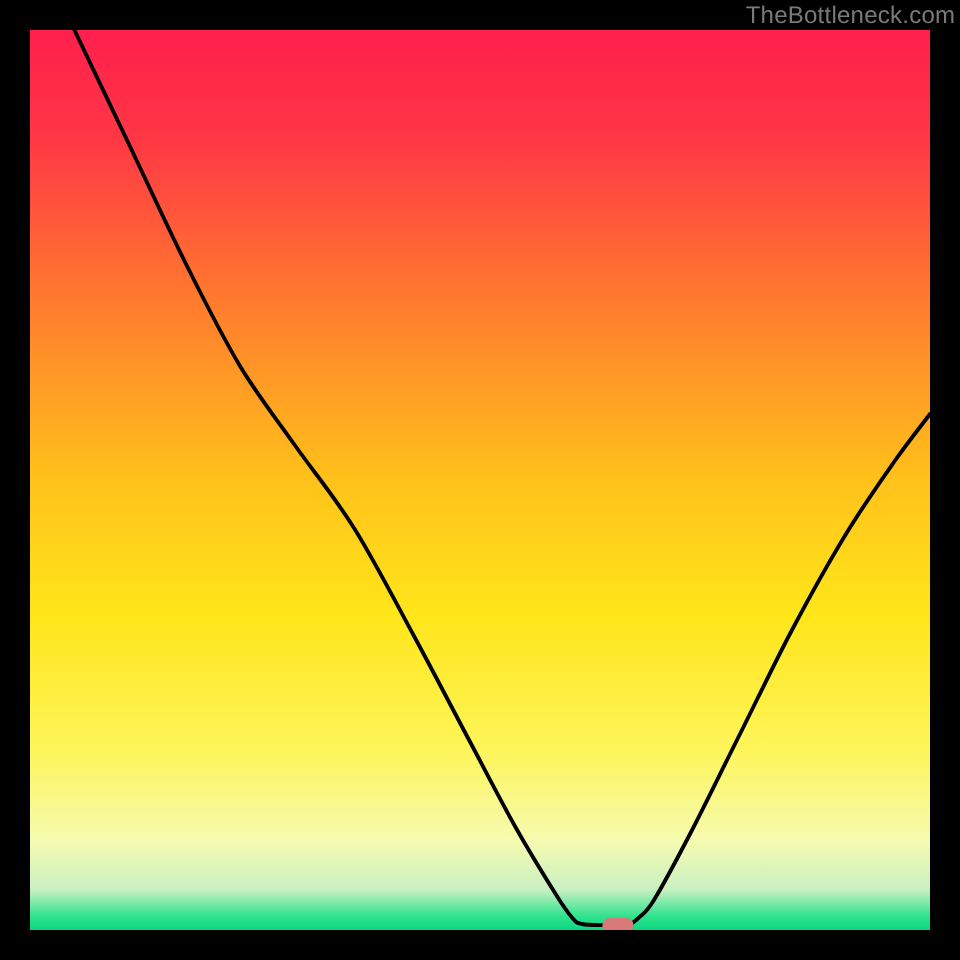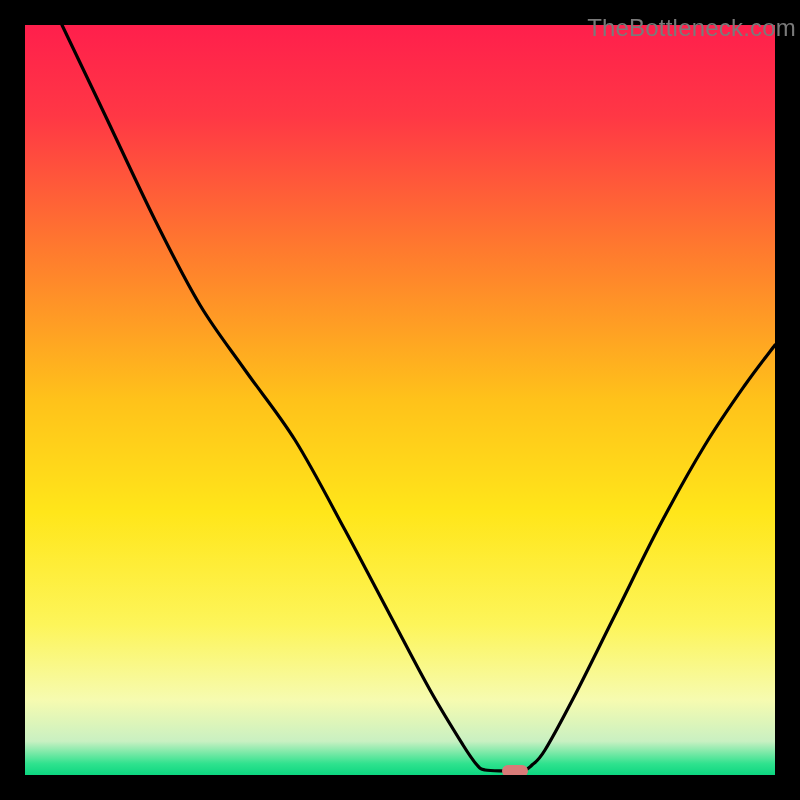--- a/index.html
+++ b/index.html
@@ -29,24 +29,23 @@
   .plot-area svg {
     position: absolute;
     left: 0;
     top: 0;
   }
   .watermark {
     position: absolute;
     top: 2px;
     right: 4px;
     font-family: Arial, Helvetica, sans-serif;
-    font-size: 24px;
+    font-size: 20px;
     color: #7a7a7a;
     letter-spacing: 0.2px;
-    margin-top: 12px;
   }
 </style>
 </head>
 <body>
 
 <div class="frame">
   <div class="plot-area">
     <svg id="chart-svg" width="750" height="750" viewBox="0 0 750 750">
       <defs>
         <linearGradient id="bg-grad" x1="0" y1="0" x2="0" y2="1">

